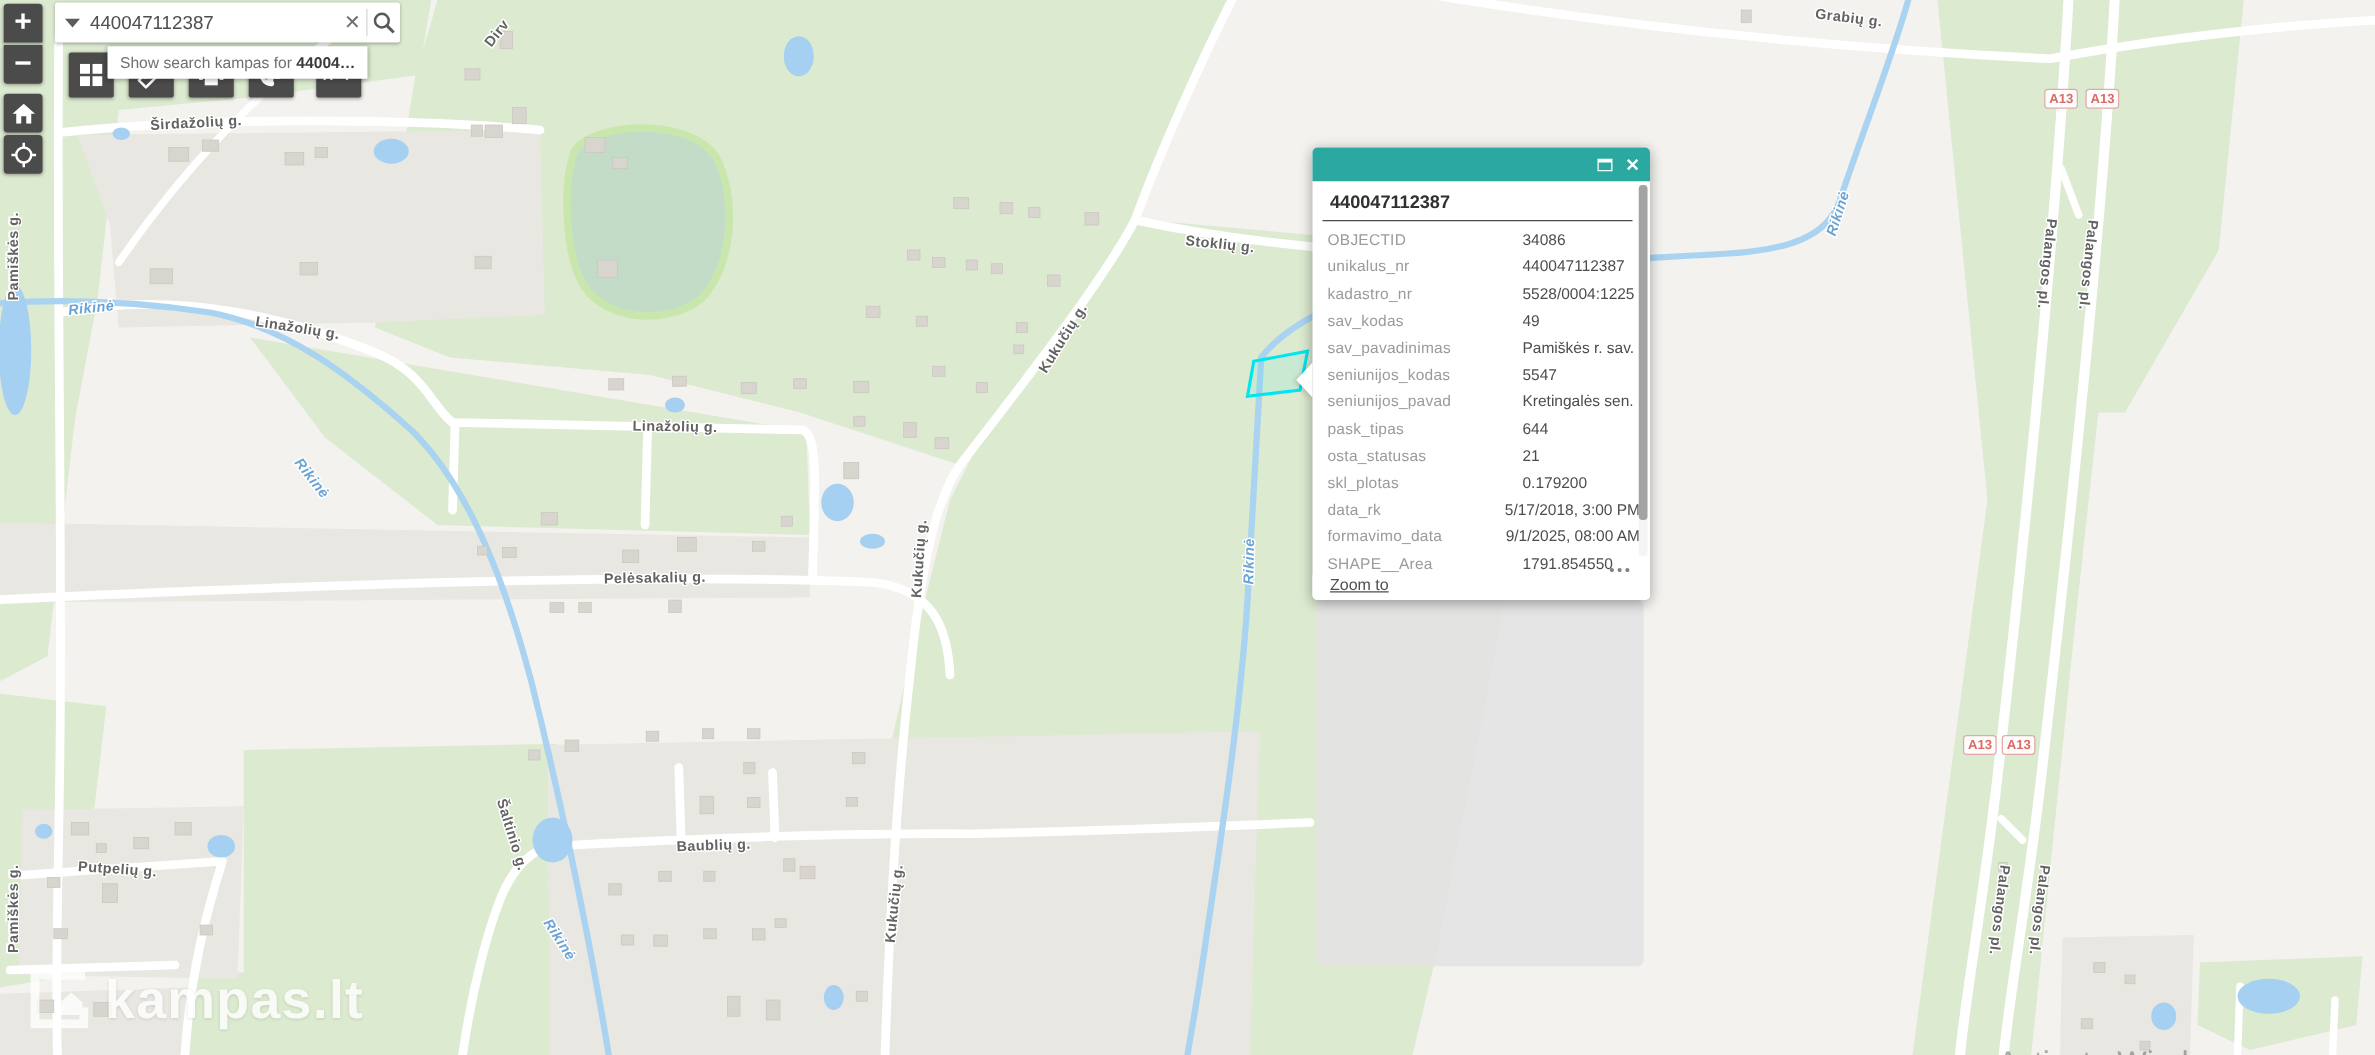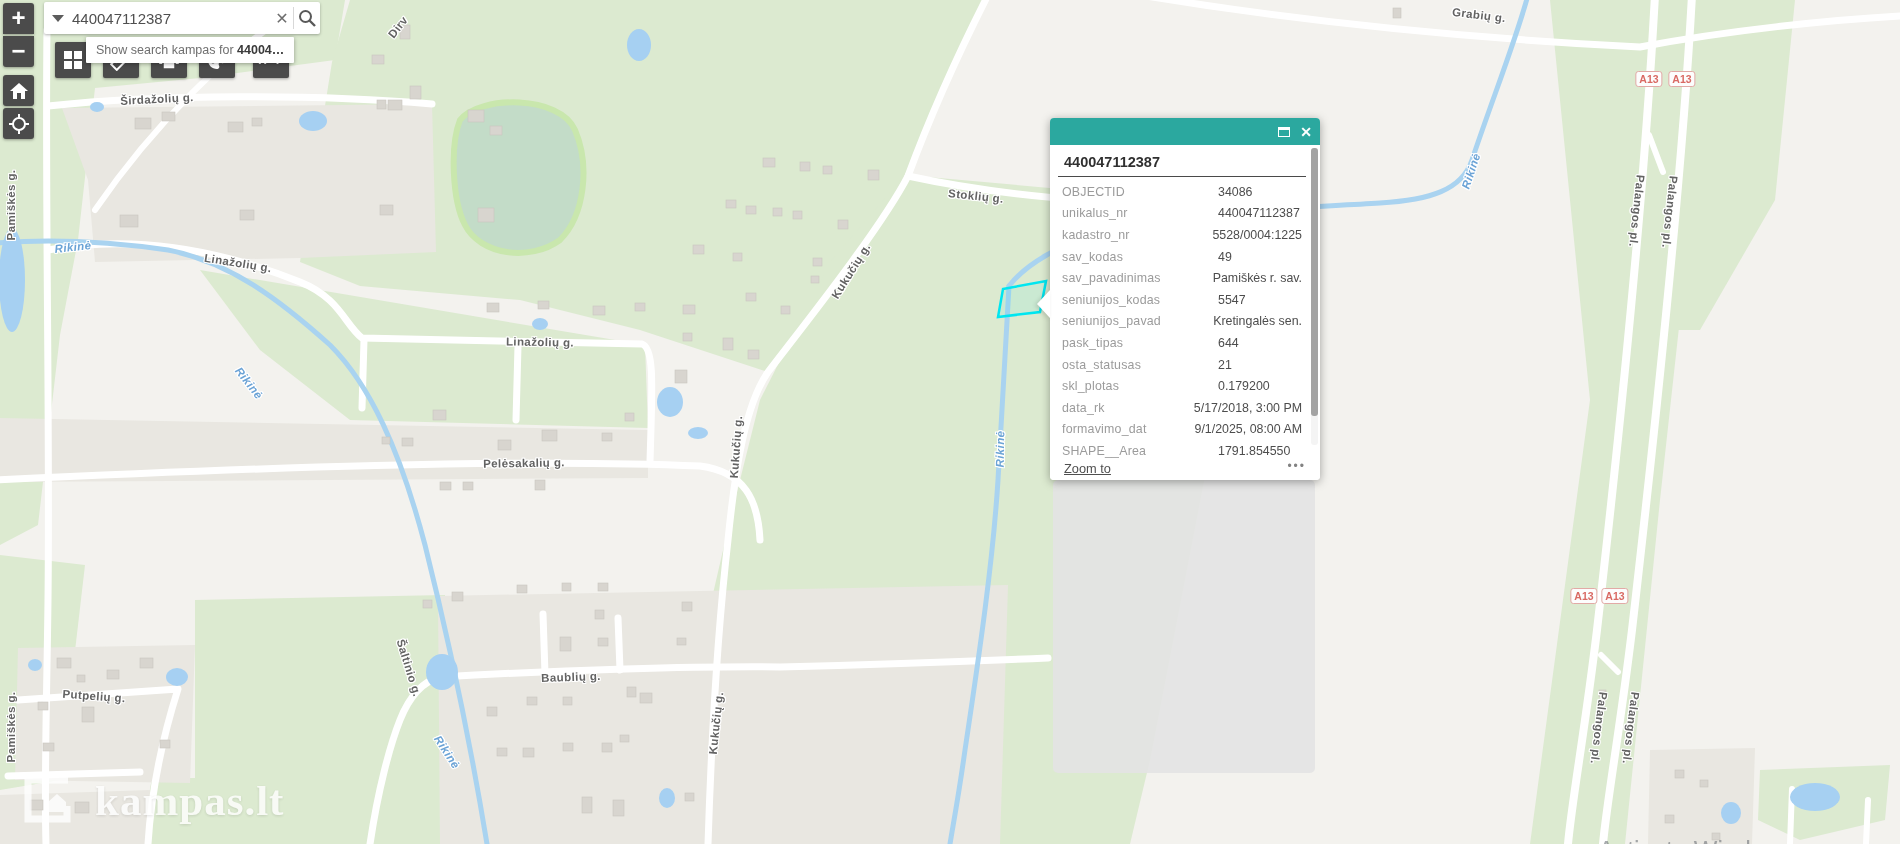--- a/index.html
+++ b/index.html
@@ -48,33 +48,33 @@
   #popup-header { position:absolute; left:0; top:0; right:0; height:27px; background:#2ba89f; border-radius:4px 4px 0 0;
     display:flex; align-items:center; justify-content:flex-end; padding-right:8px; gap:10px; }
   .hdr-maximize { width:12px; height:10px; border:1.5px solid #fff; border-top-width:3px; cursor:pointer; }
   .hdr-close { color:#fff; font-size:14px; font-weight:bold; line-height:1; cursor:pointer; }
   #popup-pointer { position:absolute; left:-13px; top:172px; width:0; height:0;
     border-top:14px solid transparent; border-bottom:14px solid transparent; border-right:13px solid #fff;
     filter:drop-shadow(-2px 1px 2px rgba(0,0,0,.15)); }
   #popup-body { position:absolute; left:0; top:27px; right:0; bottom:0; overflow:hidden; border-radius:0 0 4px 4px; }
   #popup-title { padding:9px 14px 0 14px; font-size:14.5px; font-weight:bold; color:#303030; }
   #popup-divider { margin:6px 14px 0 8px; border-bottom:1.6px solid #4a4a4a; }
-  #attr-rows { padding:4px 18px 0 12px; }
+  #attr-rows { padding:4px 8px 0 12px; }
   .attr-row { display:flex; height:21.6px; align-items:center; }
   .attr-label { width:108px; font-size:12.4px; color:#9b9b9b; letter-spacing:.2px; overflow:hidden; white-space:nowrap; }
   .attr-value { flex:1; font-size:12.4px; color:#4d4d4d; white-space:nowrap;margin-left:48px; }
   #popup-footer { position:absolute; left:0; right:0; bottom:0; height:20px; background:#fff; border-radius:0 0 4px 4px;
-    display:flex; align-items:center; justify-content:space-between; padding:0 14px 4px 14px; }
+    display:flex; align-items:flex-start; justify-content:space-between; padding:0 14px 4px 14px; }
   #zoom-to-link { font-size:12.8px; color:#4f4f4f; text-decoration:underline; cursor:pointer; }
   #popup-more { font-size:12px; color:#828282; letter-spacing:2px; cursor:pointer; line-height:0; margin-top:-4px; }
   #popup-scrollbar { position:absolute; right:2px; top:30px; width:7px; height:297px; background:#f4f4f4; border-radius:3px; }
   #popup-scroll-thumb { position:absolute; left:0; top:0; width:7px; height:268px; background:#a3a3a3; border-radius:3px; cursor:grab; }
 
   
-  #brand-logo { position:absolute; left:24px; top:776px; display:flex; gap:24px; opacity:.8; z-index:15;font-family:Liberation Serif, serif; }
+  #brand-logo { position:absolute; left:24px; top:776px; display:flex; gap:13px; opacity:.8; z-index:15; }
   #brand-text { font-size:43px; font-weight:bold; color:#fff; letter-spacing:1px; text-shadow:0 1px 3px rgba(0,0,0,.15); }
   #activate-watermark { position:absolute; left:1598px; top:836px; font-size:25px; color:rgba(110,115,120,.6); z-index:5; white-space:nowrap; }
 </style>
 </head>
 <body>
 
 <svg id="map-svg" viewBox="0 0 1900 844" xmlns="http://www.w3.org/2000/svg">
 
   <rect x="0" y="0" width="1900" height="844" fill="#f3f2ee"></rect>
 

